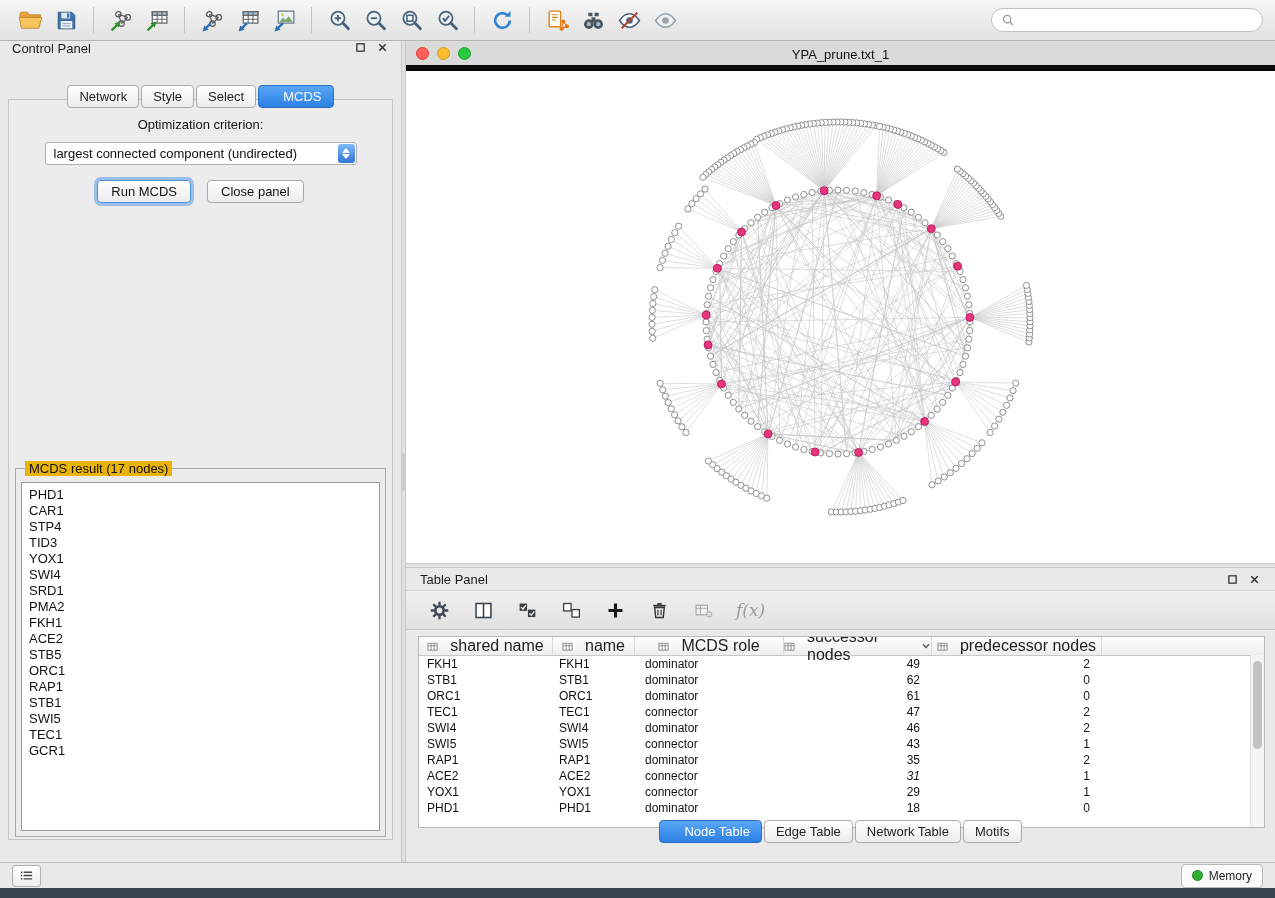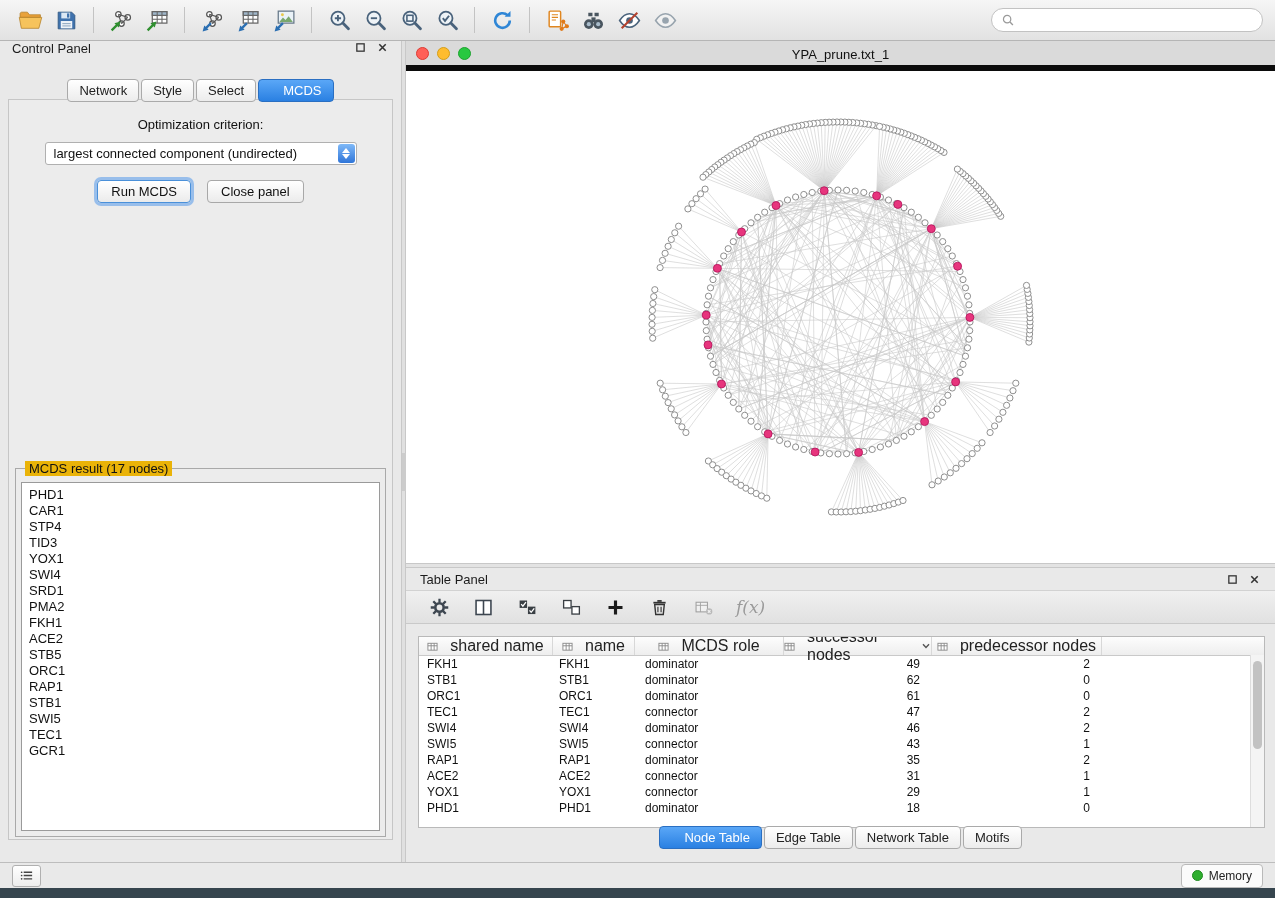--- a/index.html
+++ b/index.html
@@ -16,21 +16,21 @@
   .search input{border:none;outline:none;flex:1;font-size:13px;font-family:"Liberation Sans",sans-serif;background:transparent;color:#333;}
 
   
   .control-panel{position:absolute;left:0;top:41px;width:401px;bottom:36px;background:#e9e9e9;box-sizing:border-box;}
   .panel-header{height:26px;display:flex;align-items:flex-start;padding:0 12px;}
   .panel-title{font-size:13px;color:#1c1c1c;}
   .win-icons{margin-left:auto;display:flex;gap:9px;align-items:center;}
   .win-ico{width:13px;height:13px;display:flex;align-items:center;justify-content:center;}
   .win-ico svg{width:11px;height:11px;}
   .cp-tabs{display:flex;justify-content:center;margin-top:6px;position:relative;z-index:2;}
-  .cp-tab{display:inline-block;padding:3px 11px;font-size:13px;color:#222;background:linear-gradient(#ffffff,#ececec);border:1px solid #aaaaaa;margin:6px 1px;border-radius:4px;white-space:nowrap;}
+  .cp-tab{display:inline-block;padding:3px 11px;font-size:13px;color:#222;background:linear-gradient(#ffffff,#ececec);border:1px solid #aaaaaa;margin:12px 1px;border-radius:4px;white-space:nowrap;}
   .cp-tab.active{background:linear-gradient(#5aa7f7,#2a80e2);color:#fff;border-color:#2a6fc2;padding-left:24px;}
   .cp-content{position:absolute;left:8px;right:8px;top:58px;bottom:22px;background:#ececec;border:1px solid #c6c6c6;}
   .opt-label{margin-top:17px;text-align:center;font-size:13px;color:#111;}
   .dropdown{width:312px;height:23px;margin:10px auto 0;background:#fff;border:1px solid #b0b0b0;border-radius:3px;display:flex;align-items:center;box-sizing:border-box;}
   .dd-value{flex:1;font-size:13px;color:#111;padding-left:8px;white-space:nowrap;overflow:hidden;}
   .dd-stepper{width:17px;height:19px;margin-right:1px;border-radius:3px;background:linear-gradient(#7fb9f8,#2f75d8);display:flex;flex-direction:column;align-items:center;justify-content:center;gap:1px;flex:none;}
   .dd-stepper svg{width:8px;height:5px;display:block;}
   .cp-buttons{display:flex;justify-content:center;gap:16px;margin-top:15px;}
   .btn{font-size:13px;color:#111;padding:3px 13px;background:linear-gradient(#ffffff,#ebebeb);border:1px solid #a8a8a8;border-radius:4px;white-space:nowrap;}
   .btn.focused{box-shadow:0 0 0 3px rgba(96,160,235,0.6);border-color:#4a90d9;}
@@ -54,21 +54,21 @@
   .light.green{background:#28c840;border:1px solid #1da32f;}
   .net-title{width:100%;text-align:center;font-size:13px;color:#111;}
   .net-black-band{position:absolute;left:0;top:24px;right:0;height:6px;background:#0b0b0b;}
   .net-canvas{position:absolute;left:0;top:30px;right:0;bottom:0;background:#ffffff;overflow:hidden;}
 
   .h-splitter{position:absolute;left:0;top:522px;right:0;height:5px;background:#e3e3e3;border-top:1px solid #c8c8c8;border-bottom:1px solid #c8c8c8;box-sizing:border-box;}
 
   
   .table-panel{position:absolute;left:0;top:527px;right:0;bottom:0;background:#e9e9e9;}
   .tp-header{height:22px;display:flex;align-items:center;padding:0 14px;}
-  .tp-toolbar{position:absolute;left:0;top:22px;right:0;height:34px;background:linear-gradient(#f0f0f0,#e1e1e1);border-top:1px solid #d2d2d2;border-bottom:1px solid #c9c9c9;display:flex;align-items:center;padding-left:18px;gap:14px;box-sizing:border-box;text-align:right;}
+  .tp-toolbar{position:absolute;left:0;top:22px;right:0;height:40px;background:linear-gradient(#f0f0f0,#e1e1e1);border-top:1px solid #d2d2d2;border-bottom:1px solid #c9c9c9;display:flex;align-items:center;padding-left:18px;gap:14px;box-sizing:border-box;text-align:right;}
   .ttbtn{width:30px;height:28px;display:flex;align-items:center;justify-content:center;border-radius:3px;}
   .ttbtn svg{width:21px;height:21px;}
   .ttbtn.fx{font-family:"DejaVu Serif",serif;font-style:italic;font-size:17px;color:#9a9a9a;width:auto;padding:0 4px;}
   .table-area{position:absolute;left:12px;right:10px;top:68px;bottom:34px;background:#fff;border:1px solid #b9b9b9;overflow:hidden;}
   .thead{display:flex;height:18px;background:linear-gradient(#fdfdfd,#eeeeee);border-bottom:1px solid #c9c9c9;}
   .th{display:flex;align-items:center;justify-content:center;gap:12px;border-right:1px solid #d8d8d8;box-sizing:border-box;font-size:16px;color:#222;height:100%;flex:none;}
   .th .hgrid svg{width:11px;height:11px;display:block;}
   .th .hchev svg{width:10px;height:10px;display:block;}
   .trow{display:flex;height:16px;}
   .td{font-size:12px;color:#111;line-height:16px;box-sizing:border-box;flex:none;white-space:nowrap;overflow:hidden;}
@@ -1246,21 +1246,21 @@
               <div class="td td0" style="width: 134px;">RAP1</div>
               <div class="td td1" style="width: 82px;">RAP1</div>
               <div class="td td2" style="width: 149px;">dominator</div>
               <div class="td td3" style="width: 148px;">35</div>
               <div class="td td4" style="width: 170px;">2</div>
             </div>
             <div class="trow">
               <div class="td td0" style="width: 134px;">ACE2</div>
               <div class="td td1" style="width: 82px;">ACE2</div>
               <div class="td td2" style="width: 149px;">connector</div>
-              <div class="td td3" style="width: 148px;">31</div>
+              <div class="td td3" style="width: 148px; font-style: italic;">31</div>
               <div class="td td4" style="width: 170px;">1</div>
             </div>
             <div class="trow">
               <div class="td td0" style="width: 134px;">YOX1</div>
               <div class="td td1" style="width: 82px;">YOX1</div>
               <div class="td td2" style="width: 149px;">connector</div>
               <div class="td td3" style="width: 148px;">29</div>
               <div class="td td4" style="width: 170px;">1</div>
             </div>
             <div class="trow">

